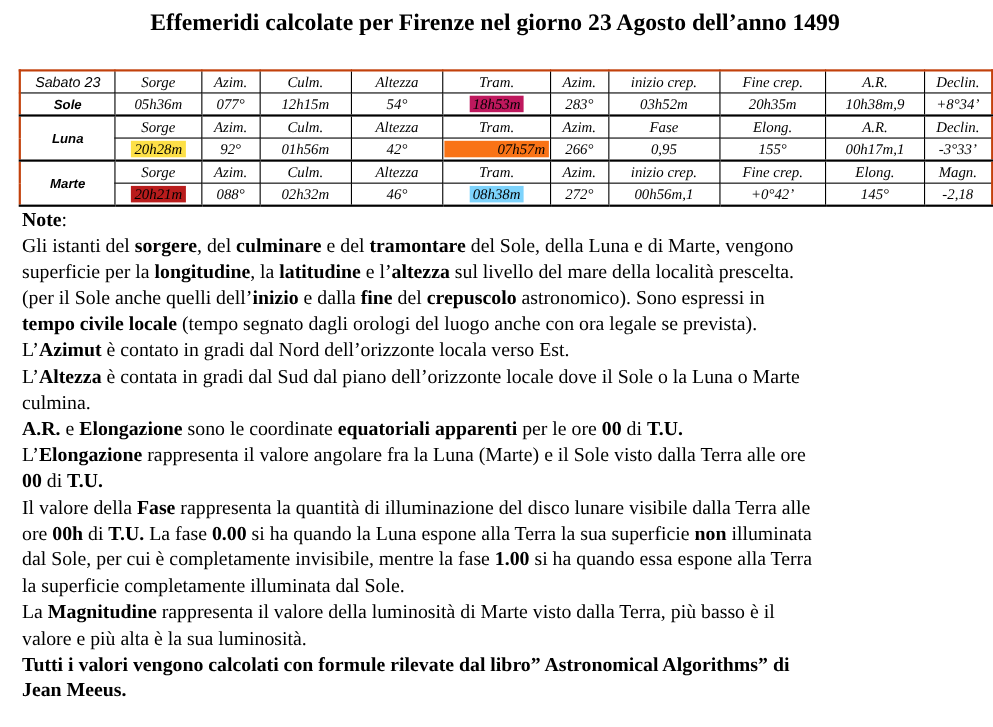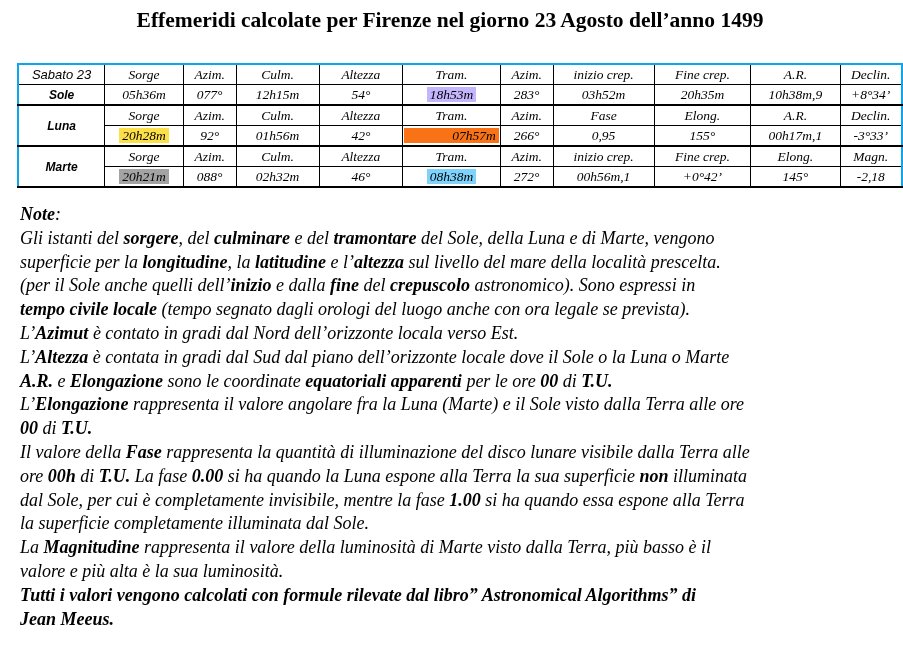--- a/index.html
+++ b/index.html
@@ -10,21 +10,21 @@
     position:relative; overflow:hidden;
   }
   .title {
     position:absolute; top:8px; left:0; width:900px;
     text-align:center; font-weight:bold; font-size:21.5px;
     font-family:"Liberation Serif", serif;
   }
   table.eph {
     position:absolute; left:17px; top:63px;
     border-collapse:collapse; table-layout:fixed;
-    border:2px solid #0ea5e9;
+    border:2px solid #c2410c;
   }
   table.eph td {
     border:1px solid #000;
     height:19px; padding:0 1px;
     text-align:center; vertical-align:middle;
     font-style:italic; font-size:13.5px;
     font-family:"Liberation Serif", serif;
     overflow:hidden; white-space:nowrap;
   }
   table.eph td.c-day {
@@ -32,21 +32,21 @@
     font-size:13px;
   }
   table.eph td.c-planet {
     font-family:"Liberation Sans", sans-serif;
     font-weight:bold; font-size:12px;
     border-bottom-width:2px;
   }
   table.eph tr.grp-end td { border-bottom-width:2px; }
   .hl { padding:0 3px; font-style:italic; }
   .notes {
-    position:absolute; left:20px; top:203px; width:878px;font-style:italic;
+    position:absolute; left:20px; top:188px; width:878px;
   }
   .note-line {
     height:23.8px; line-height:23.8px;
     font-size:18px; white-space:nowrap;
   }
   .note-line .b { font-weight:bold; }
 </style>
 </head>
 <body>
 
@@ -79,21 +79,21 @@
         <td class="c-hdr">Fine crep.</td>
         <td class="c-hdr">A.R.</td>
         <td class="c-hdr">Declin.</td>
       </tr>
       <tr class="grp-end">
         <td class="c-planet">Sole</td>
         <td class="c-val">05h36m</td>
         <td class="c-val">077°</td>
         <td class="c-val">12h15m</td>
         <td class="c-val">54°</td>
-        <td class="c-val"><span class="hl" style="background: #c4b5fd;">18h53m</span></td>
+        <td class="c-val"><span class="hl" style="background: #be185d;">18h53m</span></td>
         <td class="c-val">283°</td>
         <td class="c-val">03h52m</td>
         <td class="c-val">20h35m</td>
         <td class="c-val">10h38m,9</td>
         <td class="c-val">+8°34’</td>
       </tr>
       <tr>
         <td class="c-planet" rowspan="2">Luna</td>
         <td class="c-hdr">Sorge</td>
         <td class="c-hdr">Azim.</td>
@@ -125,21 +125,21 @@
         <td class="c-hdr">Culm.</td>
         <td class="c-hdr">Altezza</td>
         <td class="c-hdr">Tram.</td>
         <td class="c-hdr">Azim.</td>
         <td class="c-hdr">inizio crep.</td>
         <td class="c-hdr">Fine crep.</td>
         <td class="c-hdr">Elong.</td>
         <td class="c-hdr">Magn.</td>
       </tr>
       <tr class="grp-end">
-        <td class="c-val"><span class="hl" style="background: #a3a3a3;">20h21m</span></td>
+        <td class="c-val"><span class="hl" style="background: #b91c1c;">20h21m</span></td>
         <td class="c-val">088°</td>
         <td class="c-val">02h32m</td>
         <td class="c-val">46°</td>
         <td class="c-val"><span class="hl" style="background: #7dd3fc;">08h38m</span></td>
         <td class="c-val">272°</td>
         <td class="c-val">00h56m,1</td>
         <td class="c-val">+0°42’</td>
         <td class="c-val">145°</td>
         <td class="c-val">-2,18</td>
       </tr>
@@ -147,20 +147,21 @@
   </table>
 
 <div class="notes">
     <div class="note-line"><span class="b">Note</span><span>:</span></div>
     <div class="note-line"><span>Gli istanti del </span><span class="b">sorgere</span><span>, del </span><span class="b">culminare</span><span> e del </span><span class="b">tramontare</span><span> del Sole, della Luna e di Marte, vengono</span></div>
     <div class="note-line"><span>superficie per la </span><span class="b">longitudine</span><span>, la </span><span class="b">latitudine</span><span> e l’</span><span class="b">altezza</span><span> sul livello del mare della località prescelta.</span></div>
     <div class="note-line"><span>(per il Sole anche quelli dell’</span><span class="b">inizio</span><span> e dalla </span><span class="b">fine</span><span> del </span><span class="b">crepuscolo</span><span> astronomico). Sono espressi in</span></div>
     <div class="note-line"><span class="b">tempo civile locale</span><span> (tempo segnato dagli orologi del luogo anche con ora legale se prevista).</span></div>
     <div class="note-line"><span>L’</span><span class="b">Azimut</span><span> è contato in gradi dal Nord dell’orizzonte locala verso Est.</span></div>
     <div class="note-line"><span>L’</span><span class="b">Altezza</span><span> è contata in gradi dal Sud dal piano dell’orizzonte locale dove il Sole o la Luna o Marte</span></div>
+    <div class="note-line"><span>culmina.</span></div>
     <div class="note-line"><span class="b">A.R.</span><span> e </span><span class="b">Elongazione</span><span> sono le coordinate </span><span class="b">equatoriali apparenti</span><span> per le ore </span><span class="b">00</span><span> di </span><span class="b">T.U.</span></div>
     <div class="note-line"><span>L’</span><span class="b">Elongazione</span><span> rappresenta il valore angolare fra la Luna (Marte) e il Sole visto dalla Terra alle ore</span></div>
     <div class="note-line"><span class="b">00</span><span> di </span><span class="b">T.U.</span></div>
     <div class="note-line"><span>Il valore della </span><span class="b">Fase</span><span> rappresenta la quantità di illuminazione del disco lunare visibile dalla Terra alle</span></div>
     <div class="note-line"><span>ore </span><span class="b">00h</span><span> di </span><span class="b">T.U.</span><span> La fase </span><span class="b">0.00</span><span> si ha quando la Luna espone alla Terra la sua superficie </span><span class="b">non</span><span> illuminata</span></div>
     <div class="note-line"><span>dal Sole, per cui è completamente invisibile, mentre la fase </span><span class="b">1.00</span><span> si ha quando essa espone alla Terra</span></div>
     <div class="note-line"><span>la superficie completamente illuminata dal Sole.</span></div>
     <div class="note-line"><span>La </span><span class="b">Magnitudine</span><span> rappresenta il valore della luminosità di Marte visto dalla Terra, più basso è il</span></div>
     <div class="note-line"><span>valore e più alta è la sua luminosità.</span></div>
     <div class="note-line"><span class="b">Tutti i valori vengono calcolati con formule rilevate dal libro” Astronomical Algorithms” di</span></div>

